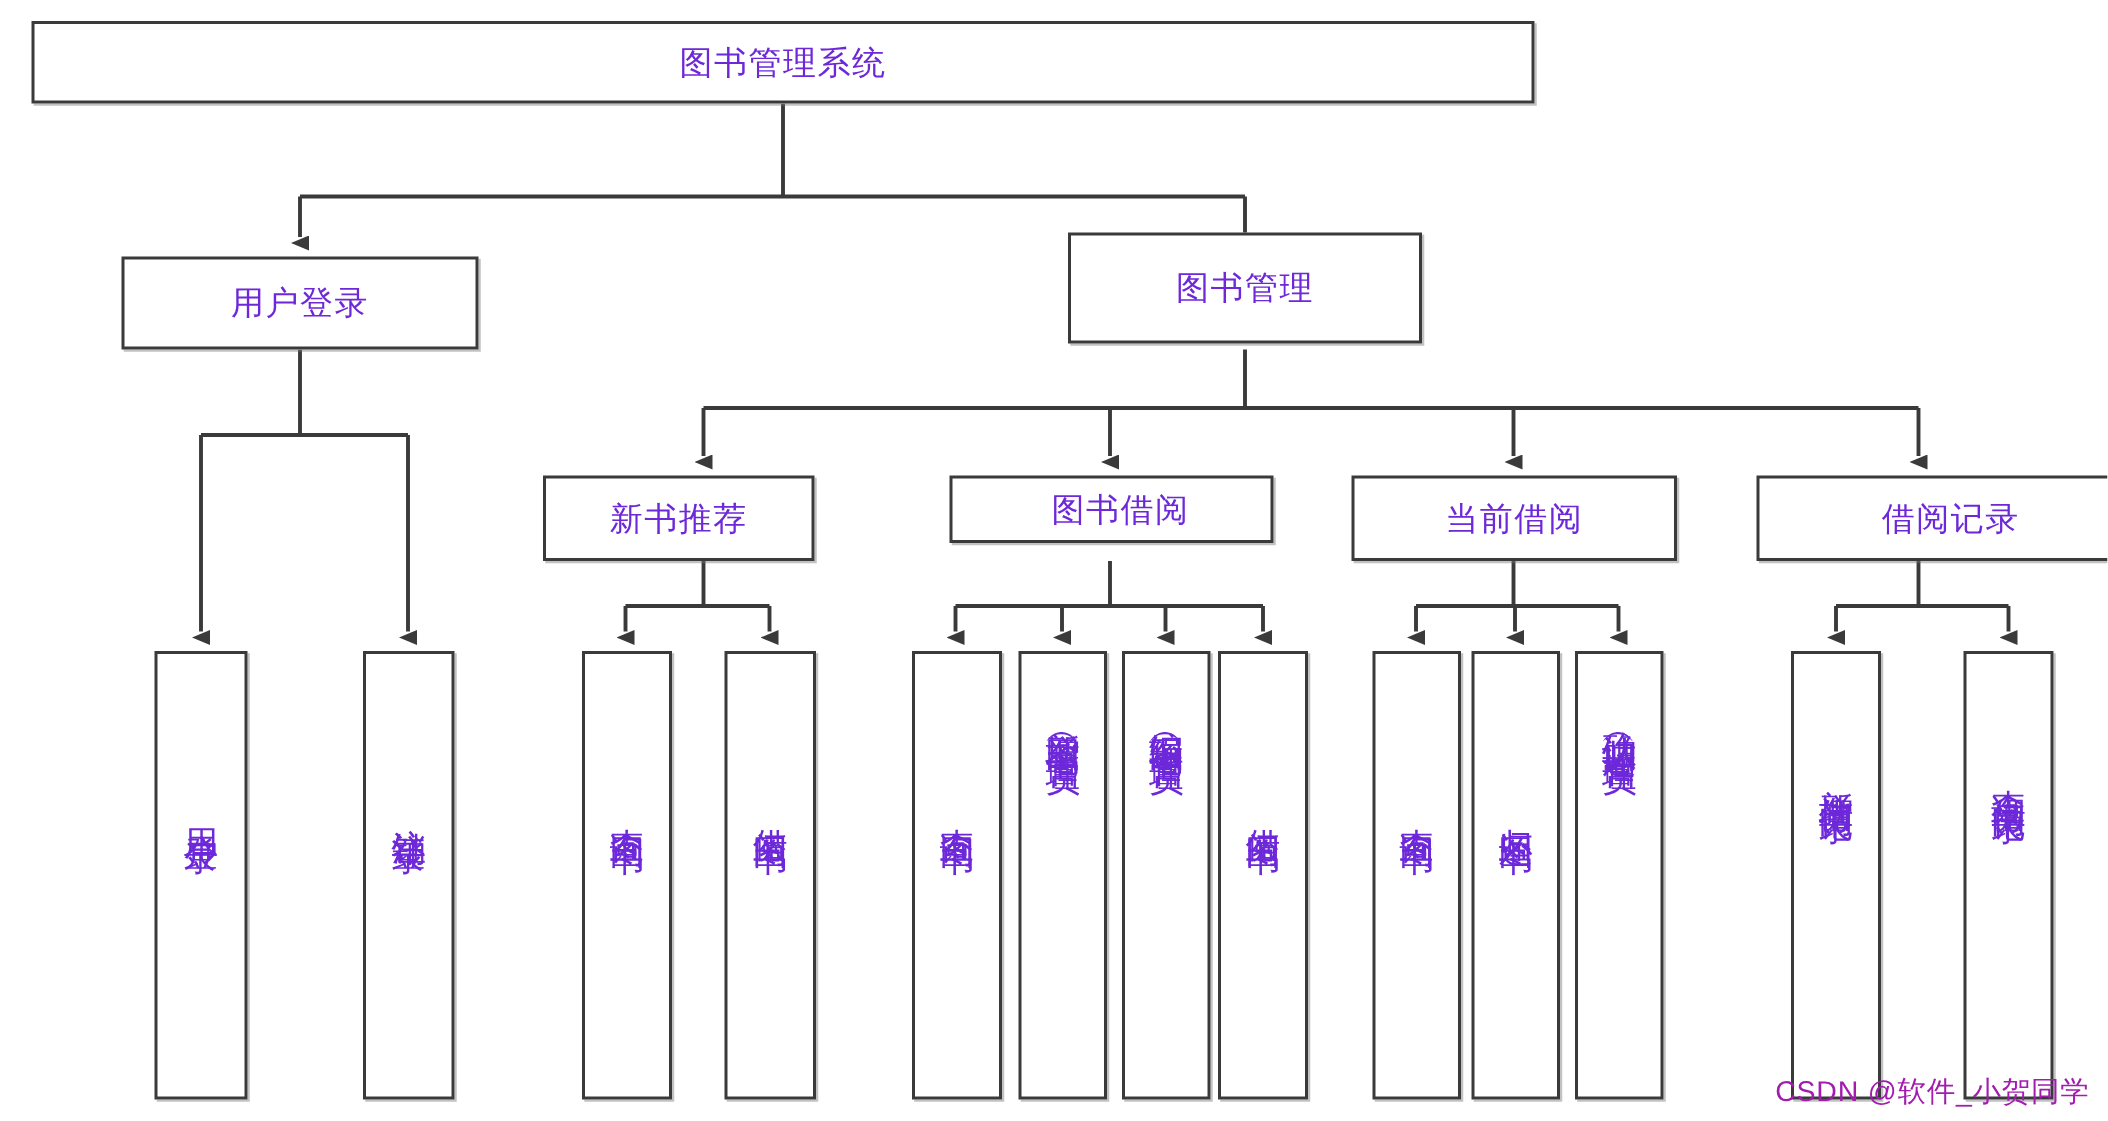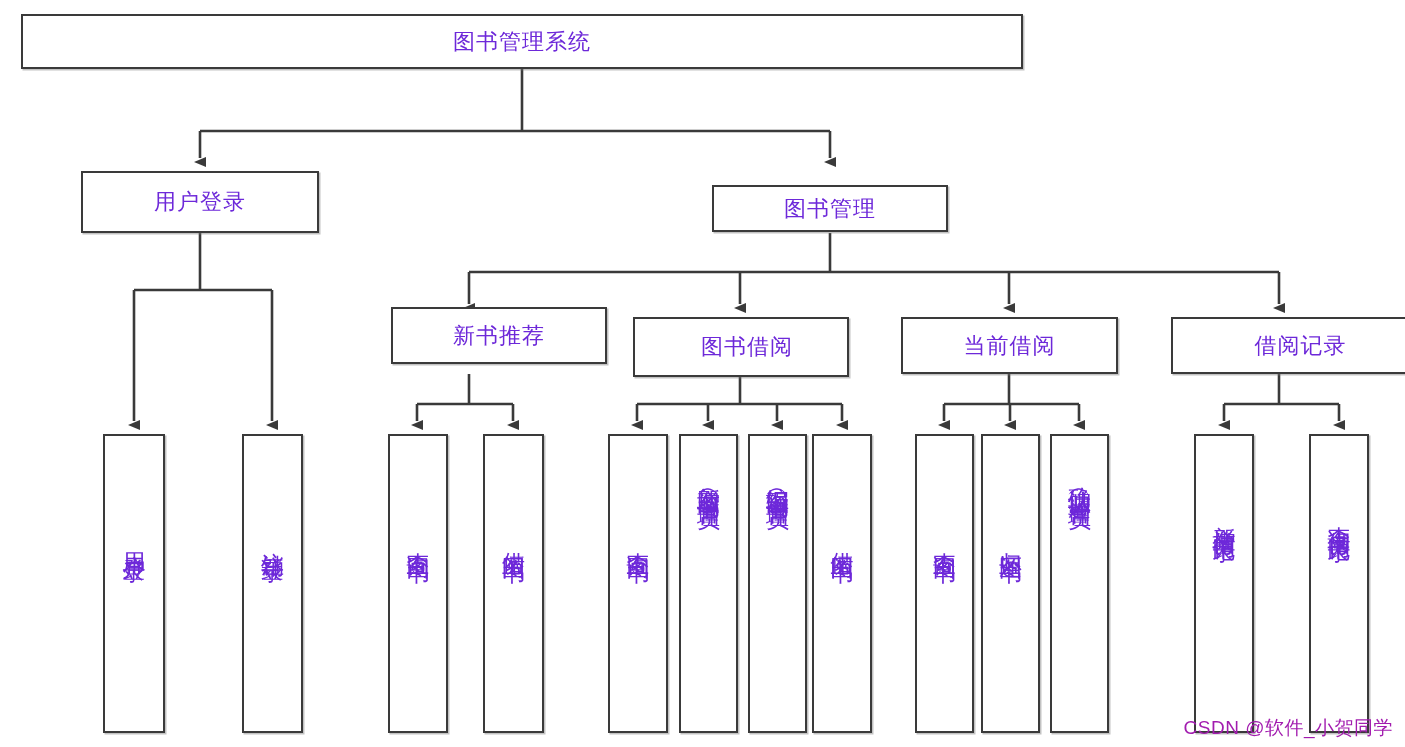--- a/index.html
+++ b/index.html
@@ -119,28 +119,28 @@
     </g>
   </svg>
 
   <div class="node-box" style="left: 21px; top: 14px; width: 1002px; height: 55px;">
     <span class="node-label">图书管理系统</span>
   </div>
 
   <div class="node-box" style="left: 81px; top: 171px; width: 238px; height: 62px;">
     <span class="node-label">用户登录</span>
   </div>
-  <div class="node-box" style="left: 712px; top: 185px; width: 236px; height: 47px; align-items: center;">
+  <div class="node-box" style="left: 712px; top: 155px; width: 236px; height: 74px; align-items: center;">
     <span class="node-label">图书管理</span>
   </div>
 
-  <div class="node-box" style="left: 362px; top: 307px; width: 216px; height: 57px; margin-left: 29px;">
+  <div class="node-box" style="left: 362px; top: 317px; width: 181px; height: 57px;">
     <span class="node-label">新书推荐</span>
   </div>
-  <div class="node-box" style="left: 633px; top: 317px; width: 216px; height: 60px; padding-left: 12px;">
+  <div class="node-box" style="left: 633px; top: 317px; width: 216px; height: 45px; padding-left: 12px;">
     <span class="node-label">图书借阅</span>
   </div>
   <div class="node-box" style="left: 901px; top: 317px; width: 217px; height: 57px; align-items: center;">
     <span class="node-label">当前借阅</span>
   </div>
   <div class="node-box" style="left: 1171px; top: 317px; width: 259px; height: 57px;">
     <span class="node-label">借阅记录</span>
   </div>
 
   <div class="node-box vertical" style="left: 103px; top: 434px; width: 62px; height: 299px;">

